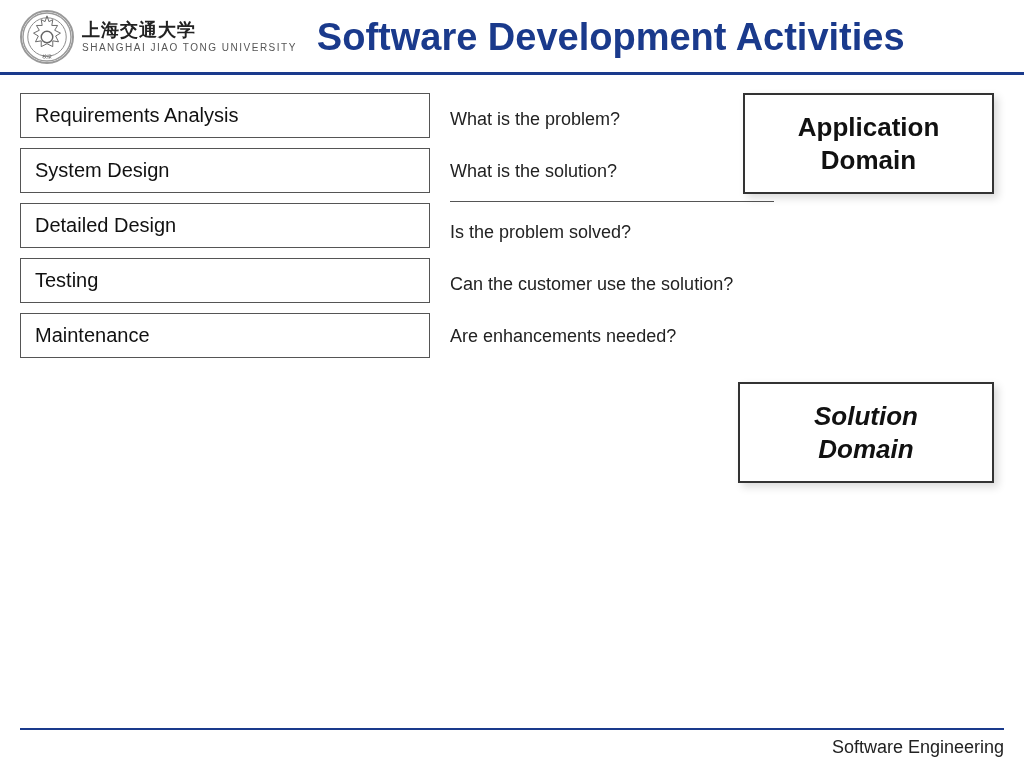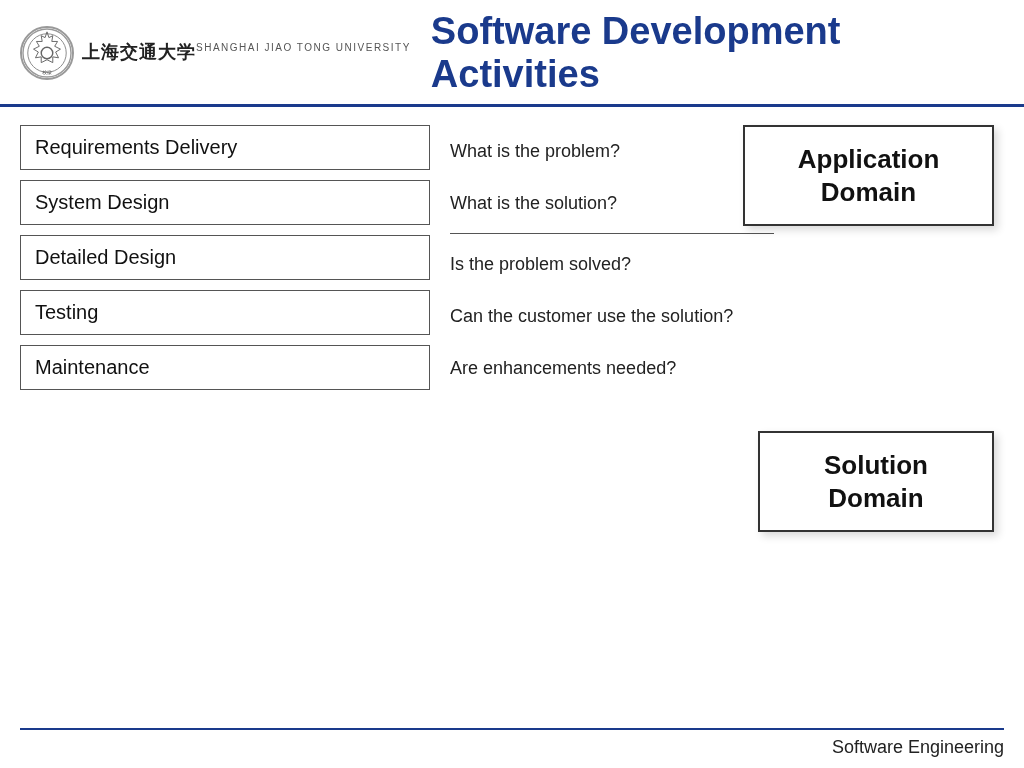--- a/index.html
+++ b/index.html
@@ -42,21 +42,21 @@
       flex-shrink: 0;
       position: relative;
     }
     .logo-emblem svg {
       width: 52px;
       height: 52px;
     }
 
     .logo-text {
       display: flex;
-      flex-direction: row;
+      flex-direction: column;
       line-height: 1.2;
     }
     .logo-chinese {
       font-size: 18px;
       color: #222;
       font-weight: bold;
       letter-spacing: 1px;
     }
     .logo-english {
       font-size: 10px;
@@ -133,22 +133,23 @@
     }
 
     .application-domain-box {
       right: 10px;
       top: 0px;
       width: 251px;
     }
 
     .solution-domain-box {
       right: 10px;
-      top: 306px;
-      width: 236px;
+      top: 289px;
+      width: 256px;
+      font-style: italic;
     }
 
     
     .divider-line {
       border: none;
       border-top: 1.5px solid #555;
       width: 100%;
       margin: 6px 0;
     }
 
@@ -207,21 +208,21 @@
   </div>
   <div class="page-title">
     <h1>Software Development Activities</h1>
   </div>
 </div>
 
 <div class="main">
 
   <div class="activities-col">
     <div class="activity-box">
-      <span>Requirements Delivery</span>
+      <span>Requirements Analysis</span>
     </div>
     <div class="activity-box">
       <span>System Design</span>
     </div>
     <div class="activity-box">
       <span>Detailed Design</span>
     </div>
     <div class="activity-box">
       <span>Testing</span>
     </div>

